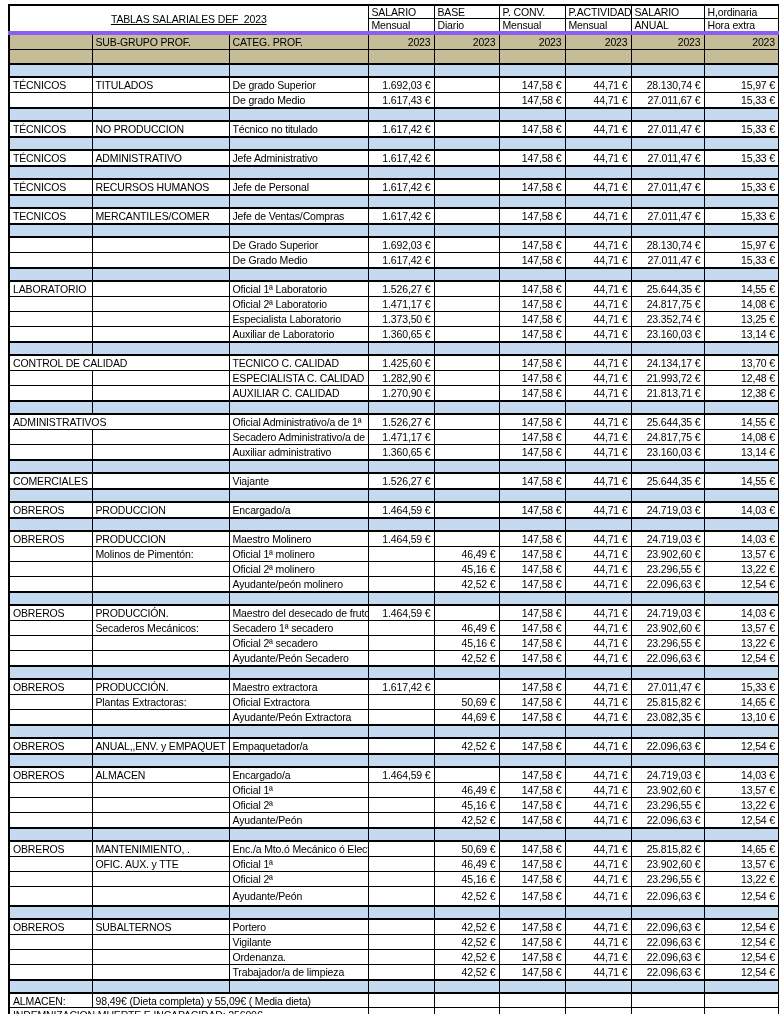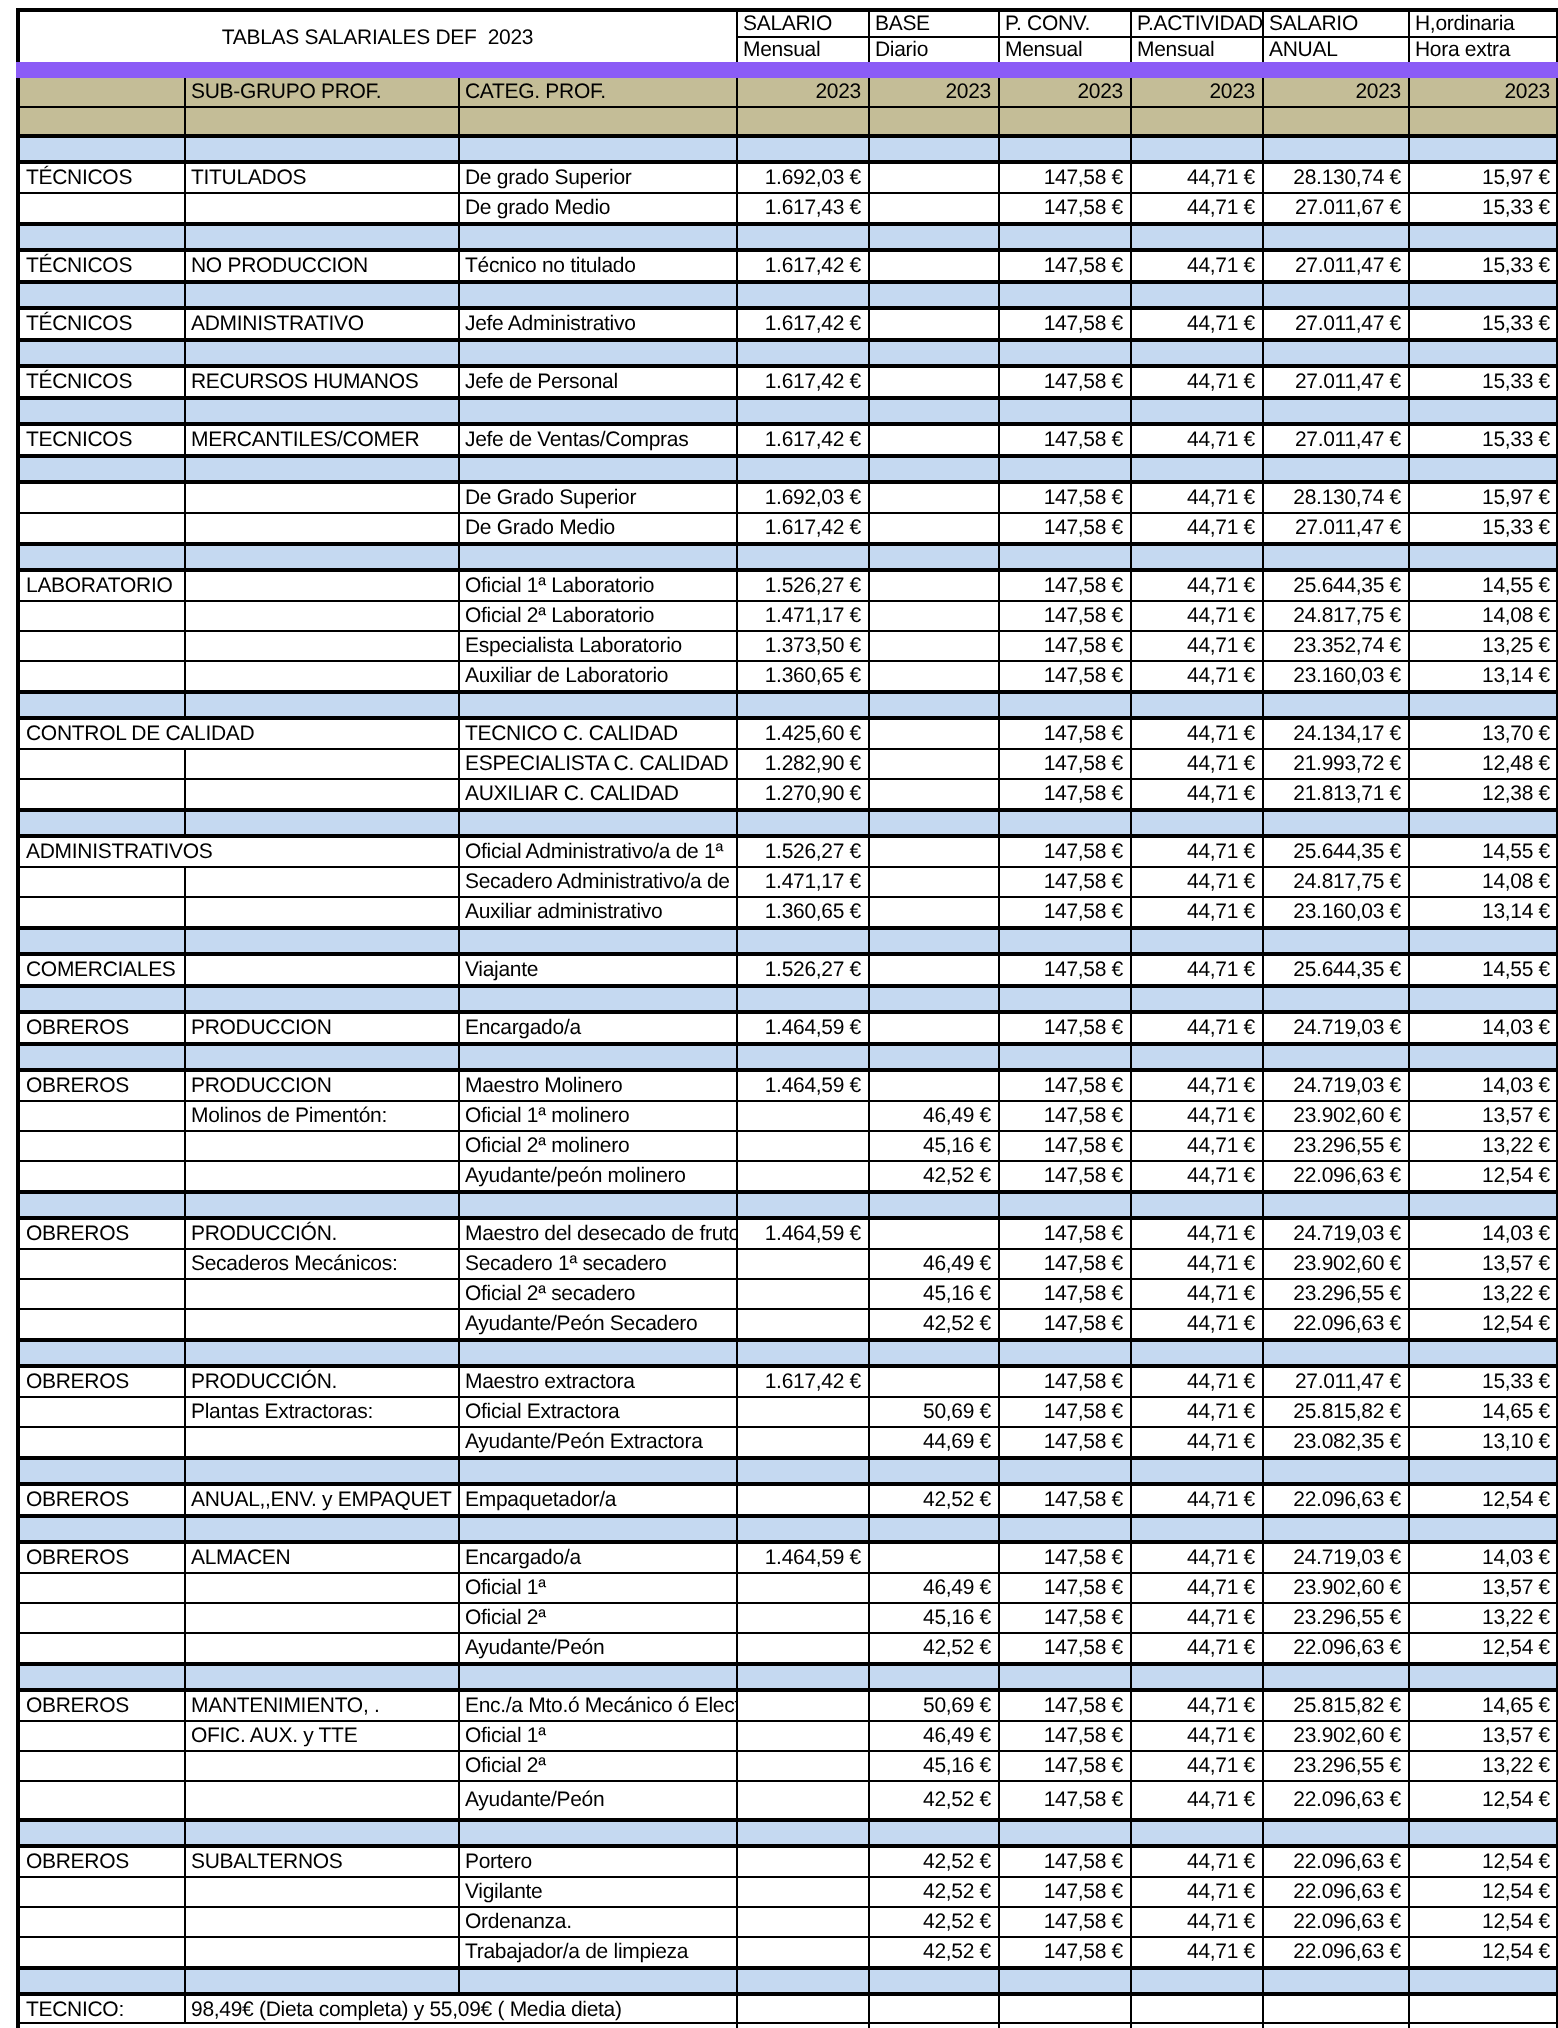--- a/index.html
+++ b/index.html
@@ -22,22 +22,22 @@
     height:14px;
     overflow:hidden;
     white-space:pre;
     font-weight:normal;
     text-align:left;
     vertical-align:middle;
     background:#fff;
   }
   table{border:2px solid #000;}
   .num{text-align:right;}
-  .title-cell{text-align:center;}
-  .olive th{background:#C4BD97;border-top:8px solid #8b5cf6;}
+  .title-cell{text-align:center;text-decoration:underline;}
+  .olive th{background:#C4BD97;border-top:4px solid #8b5cf6;}
   .olive-empty th{background:#C4BD97;border-bottom:2px solid #000;height:13px;}
   tr.sep td{background:#C5D9F1;border-top:2px solid #000;border-bottom:2px solid #000;height:11px;}
   thead tr.t1 th{height:12px;}
   tr.tall td{height:18px;}
   tfoot td{height:13px;}
 </style>
 </head>
 <body>
 
 <div class="sheet">
@@ -782,21 +782,21 @@
           <td></td>
           <td></td>
           <td></td>
           <td></td>
           <td></td>
           <td></td>
         </tr>
       </tbody>
     <tfoot>
       <tr>
-        <td>TECNICO:</td>
+        <td>ALMACEN:</td>
         <td colspan="2">98,49€ (Dieta completa) y 55,09€ ( Media dieta)</td>
         <td></td>
           <td></td>
           <td></td>
         <td></td>
           <td></td>
           <td></td>
       </tr>
       <tr>
         <td colspan="3">INDEMNIZACION MUERTE E INCAPACIDAD: 25600€</td>

